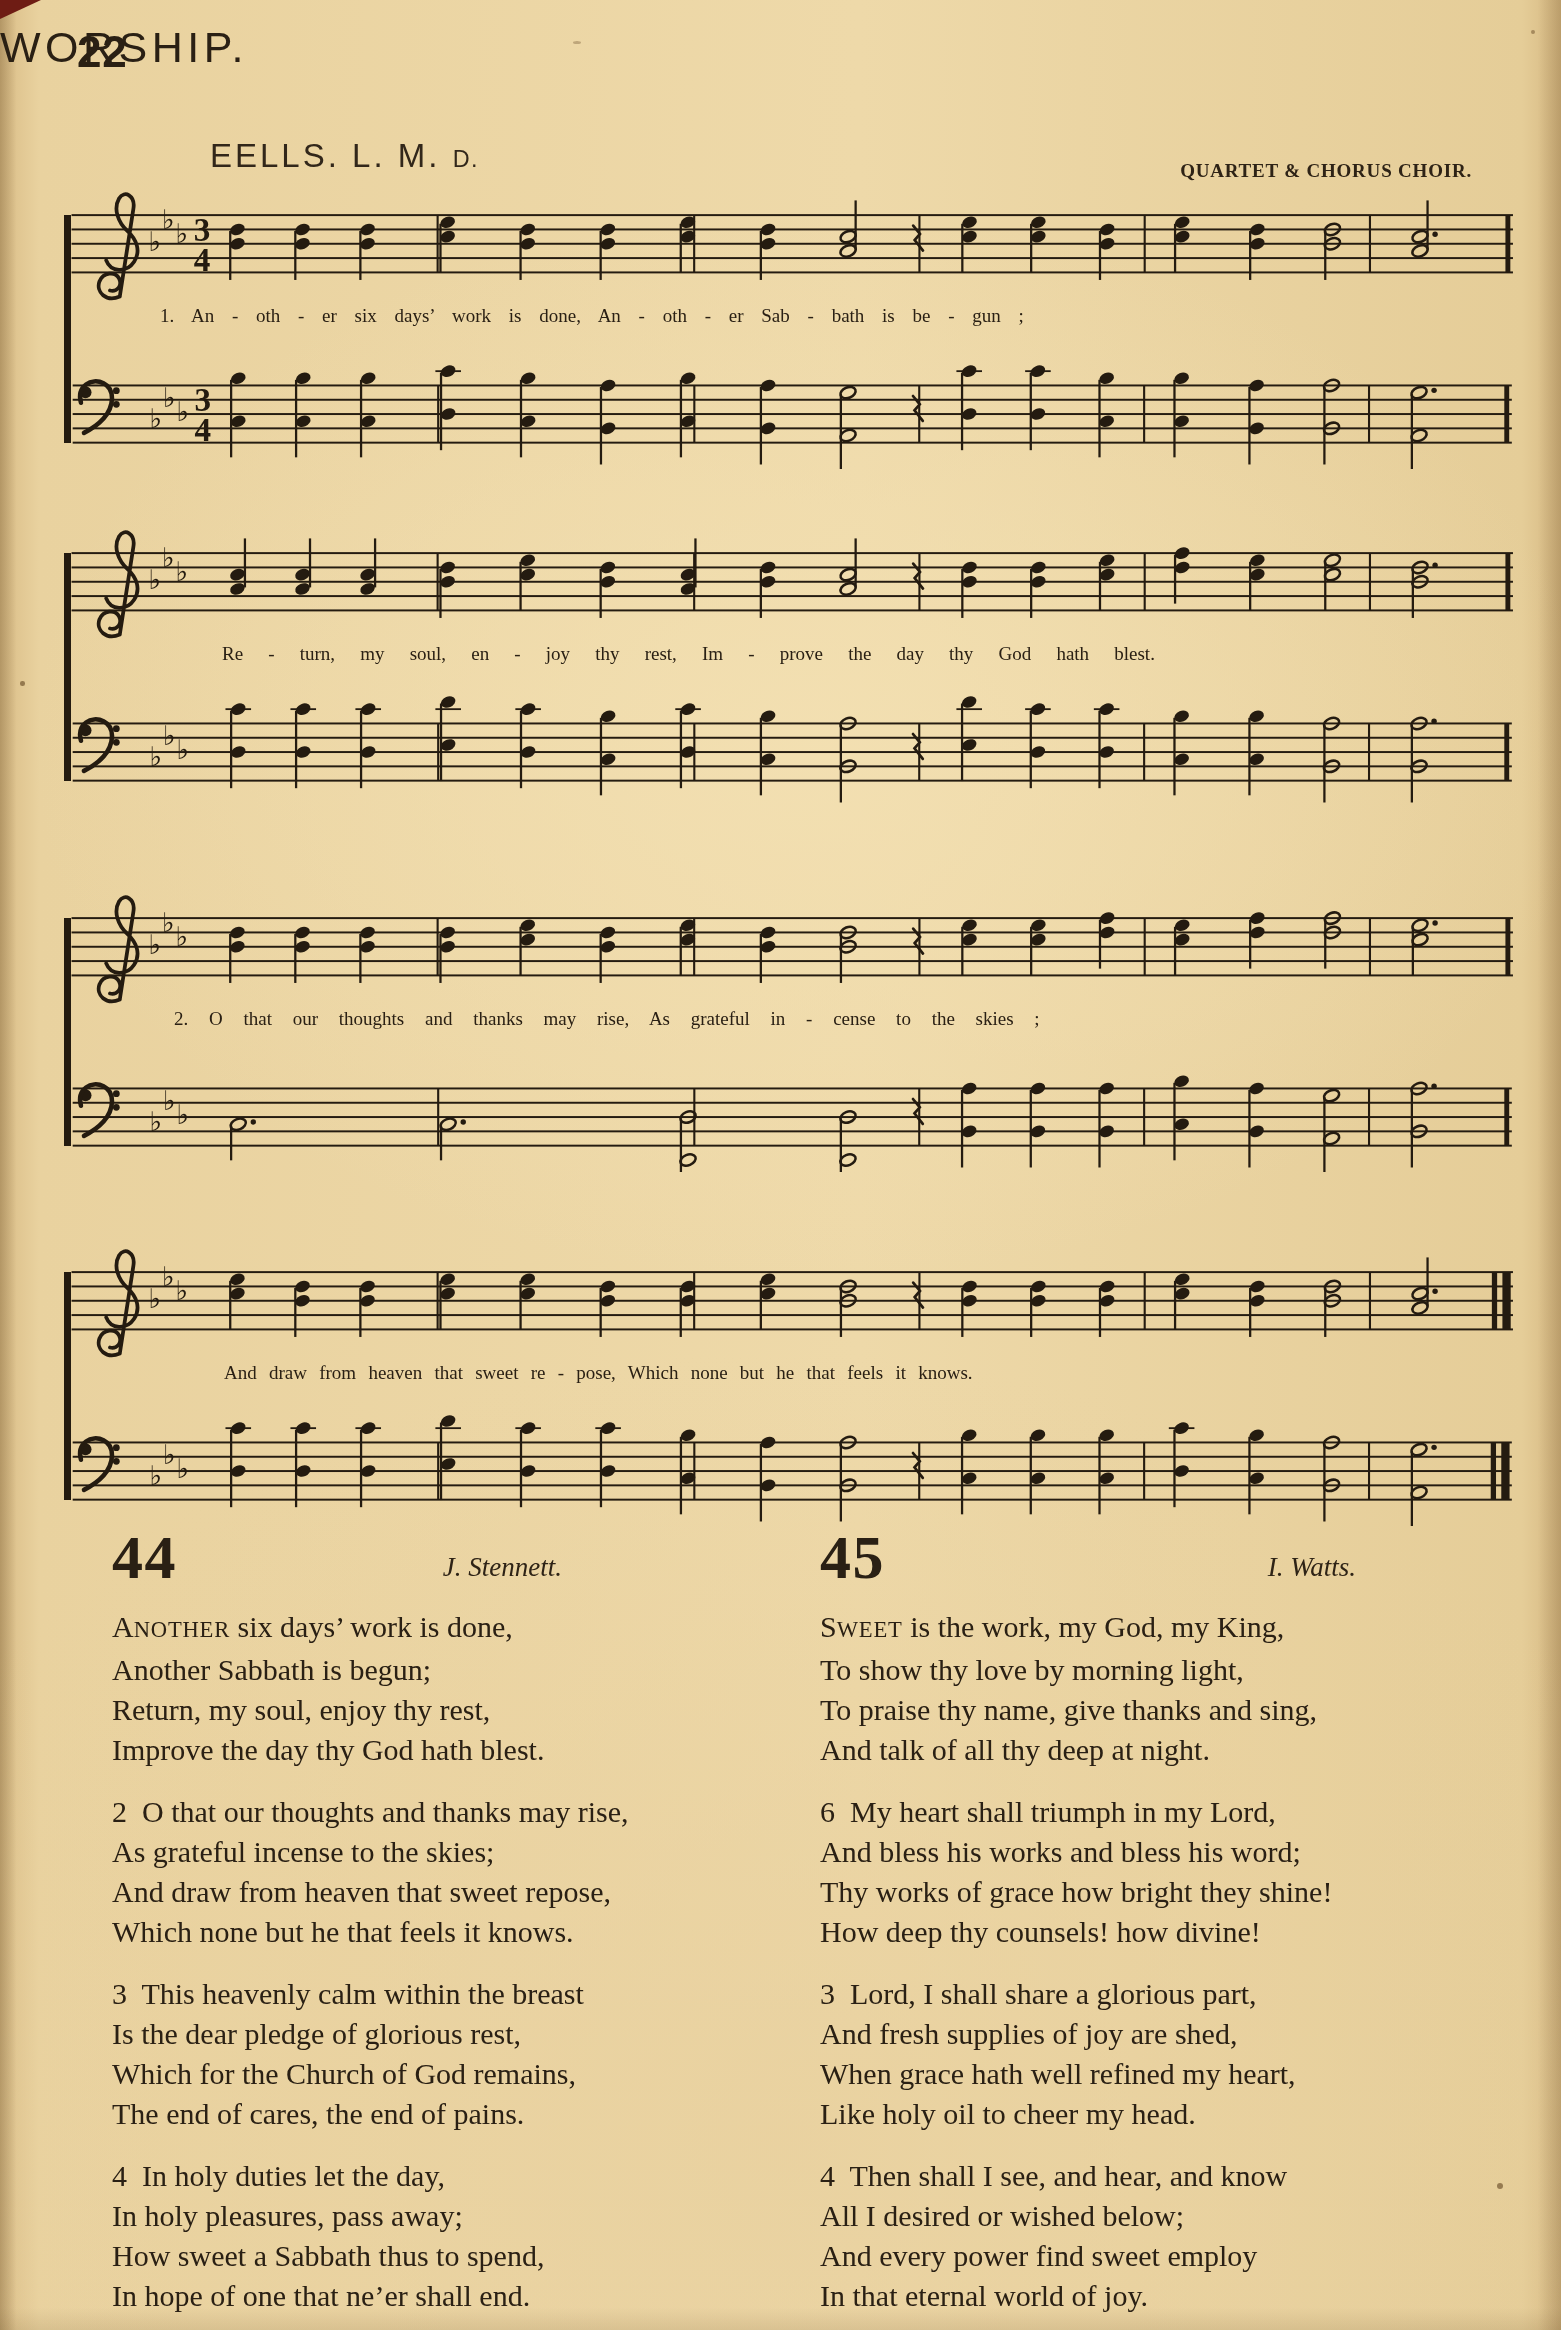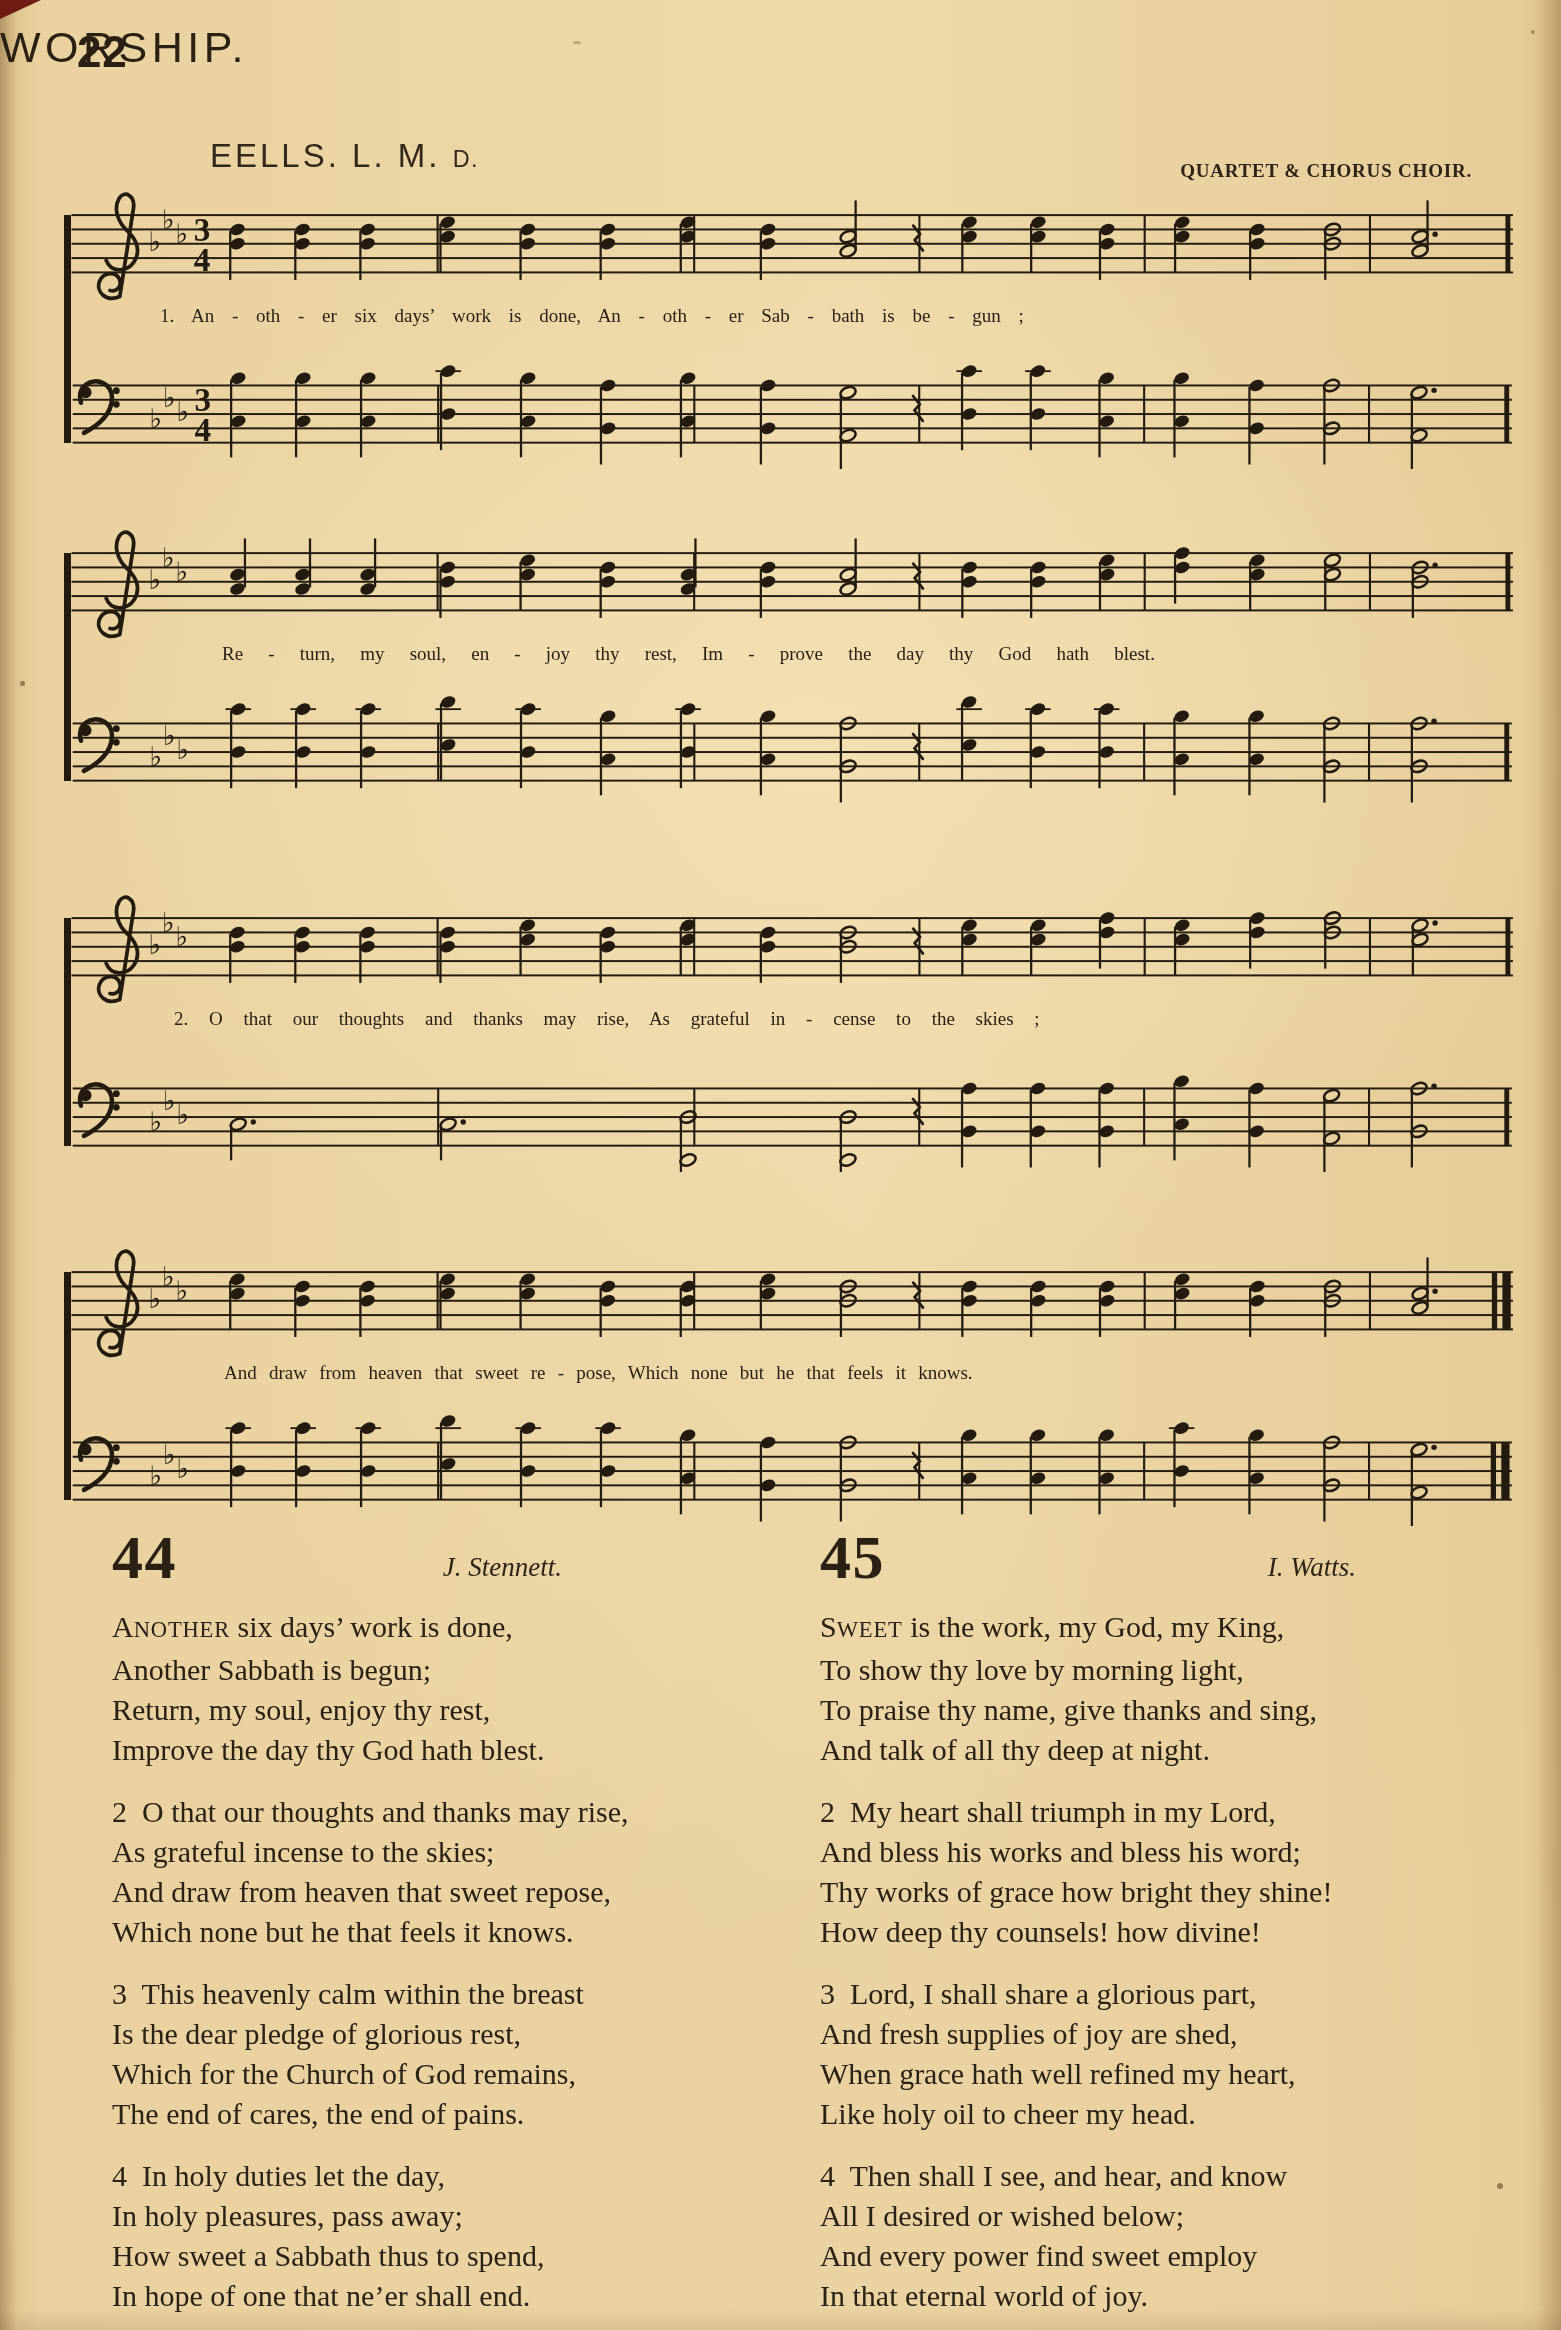--- a/index.html
+++ b/index.html
@@ -671,21 +671,21 @@
       </div>
       <div class="hymn" style="left: 820px; width: 697px;">
         <div class="hymn-head"><span class="h-num">45</span><span class="h-author" style="right: 161px;">I. Watts.</span></div>
         <div class="verse">
           <div class="vline"><span>S<span class="sc">WEET</span></span> is the work, my God, my King,</div>
           <div class="vline">To show thy love by morning light,</div>
           <div class="vline">To praise thy name, give thanks and sing,</div>
           <div class="vline">And talk of all thy deep at night.</div>
         </div>
         <div class="verse">
-          <div class="vline">2  My heart shall triumph in my Lord,</div>
+          <div class="vline">6  My heart shall triumph in my Lord,</div>
           <div class="vline">And bless his works and bless his word;</div>
           <div class="vline">Thy works of grace how bright they shine!</div>
           <div class="vline">How deep thy counsels! how divine!</div>
         </div>
         <div class="verse">
           <div class="vline">3  Lord, I shall share a glorious part,</div>
           <div class="vline">And fresh supplies of joy are shed,</div>
           <div class="vline">When grace hath well refined my heart,</div>
           <div class="vline">Like holy oil to cheer my head.</div>
         </div>

